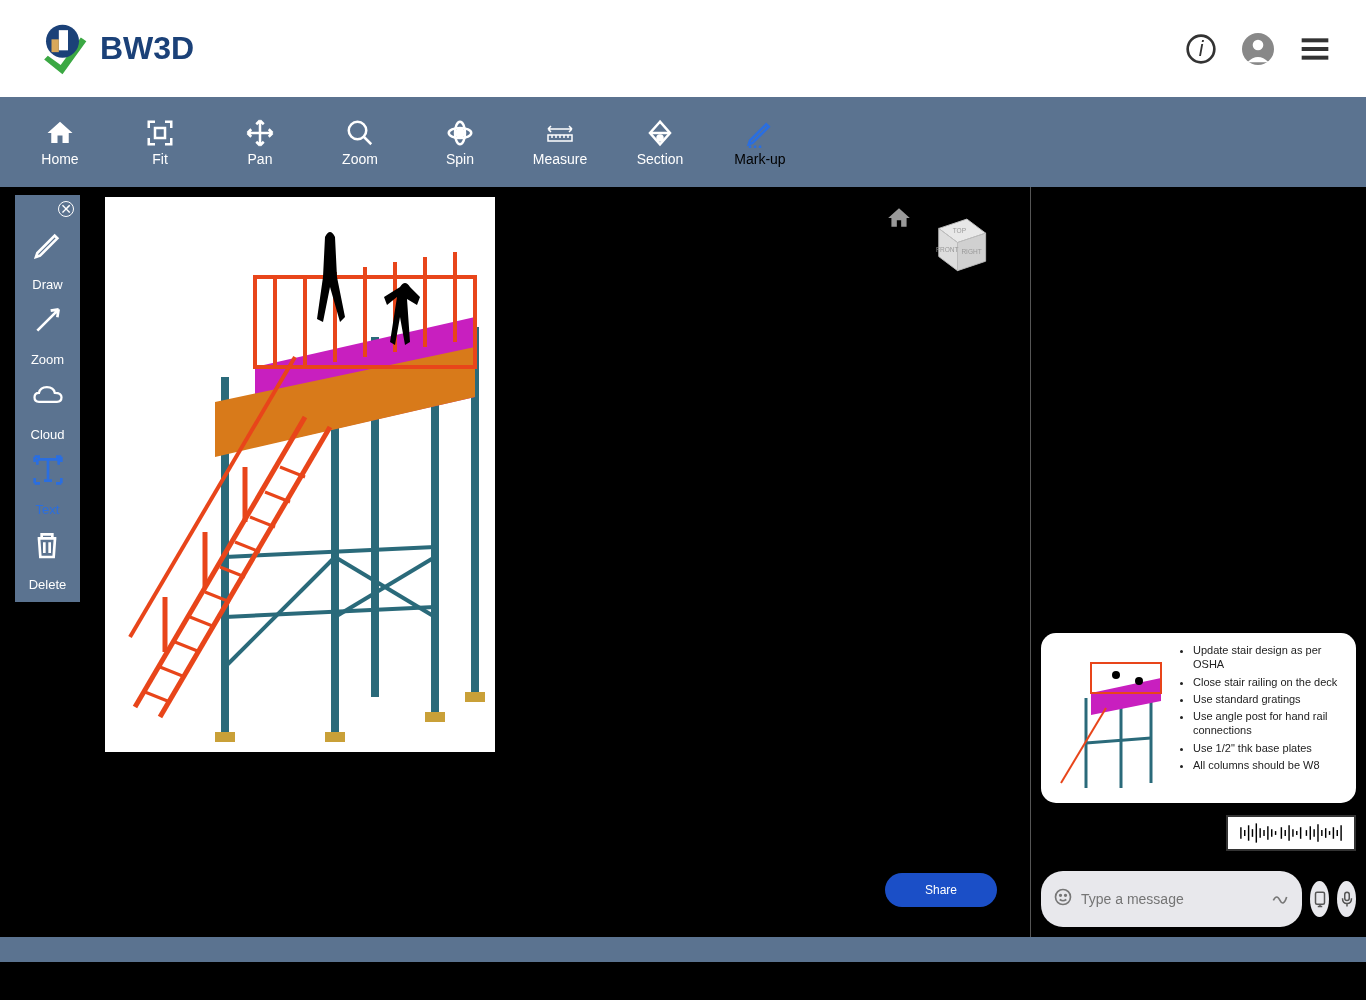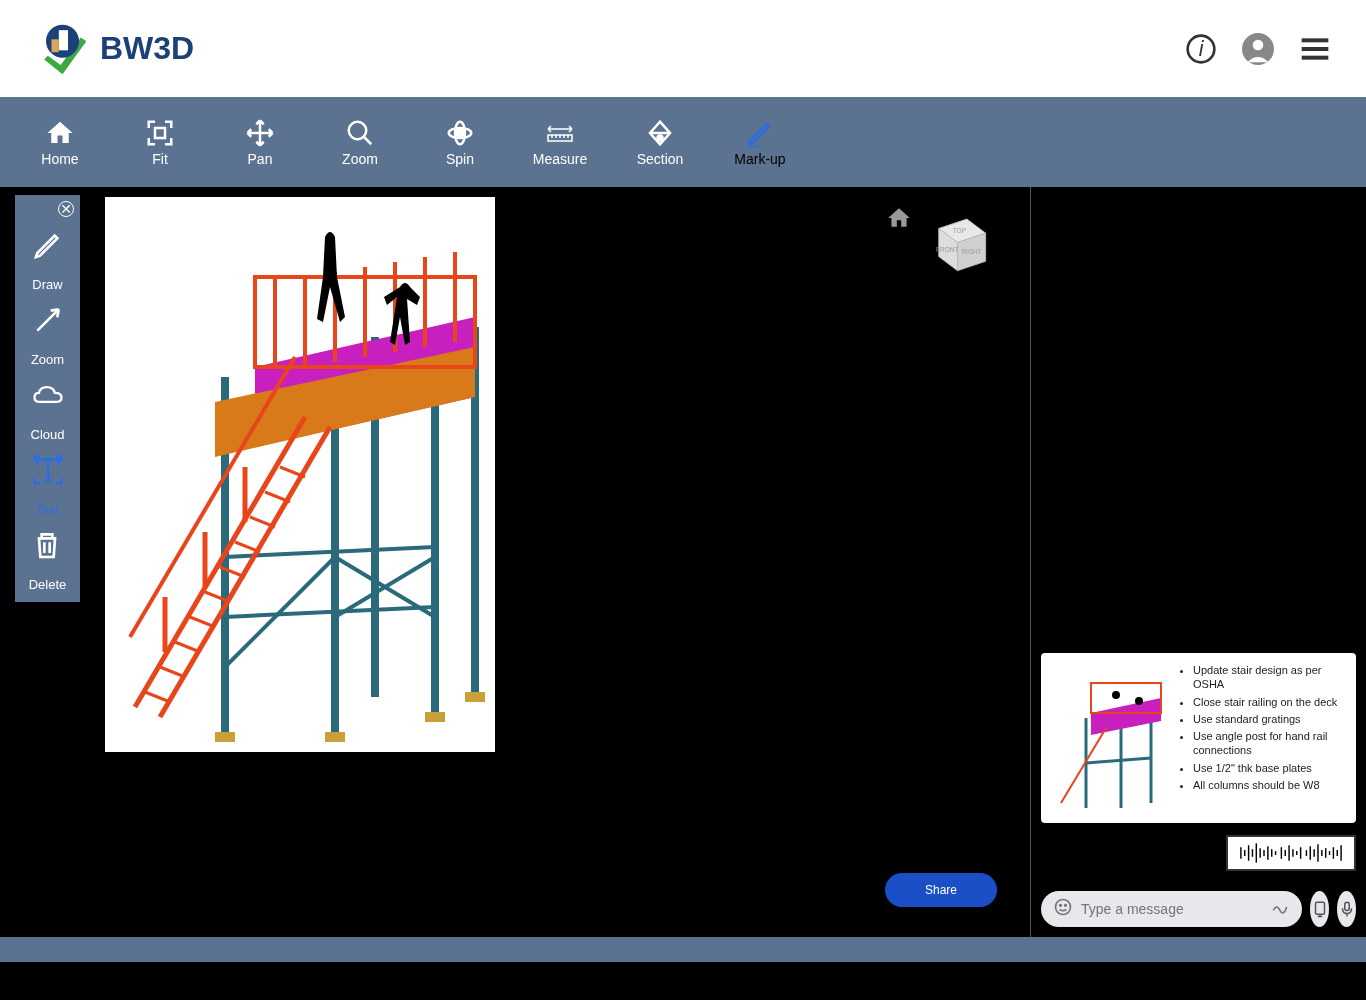--- a/index.html
+++ b/index.html
@@ -75,35 +75,35 @@
   background:#1b4fc7; color:#fff; border:none;
   padding:10px 40px; border-radius:22px; font-size:12px; cursor:pointer;
 }
 
 .chat-panel {
   width: 335px; background:#000; position:relative;
   display:flex; flex-direction:column;
 }
 .chat-body { flex:1; padding:10px; display:flex; flex-direction:column; justify-content:flex-end; gap:12px; }
 .chat-card {
-  background:#fff; border-radius:4px; padding:10px; display:flex; gap:8px;
+  background:#fff; border-radius:15px; padding:10px; display:flex; gap:8px;
   font-size:11px; color:#222;
 }
 .chat-thumb { width:120px; height:150px; flex-shrink:0; }
 .chat-notes ul { list-style: disc; padding-left:14px; }
 .chat-notes li { margin-bottom:3px; line-height:1.3; }
 .audio-clip {
   align-self:flex-end; background:#fff; border:2px solid #333; padding:6px 10px;
   display:flex; align-items:center; height:36px; width:130px;
 }
 .chat-input-row {
   display:flex; align-items:center; gap:8px; padding:10px;
 }
 .chat-input-pill {
-  flex:1; background:#e8e8ec; border-radius:22px; height:36px;
+  flex:1; background:#e8e8ec; border-radius:22px; height:56px;
   display:flex; align-items:center; padding:0 12px; gap:8px;
 }
 .chat-input-pill input {
   flex:1; border:none; background:transparent; outline:none; font-size:14px; color:#666;
 }
 .round-btn {
   width:36px; height:36px; border-radius:50%; background:#e8e8ec;
   display:flex; align-items:center; justify-content:center; cursor:pointer;
 }
 

